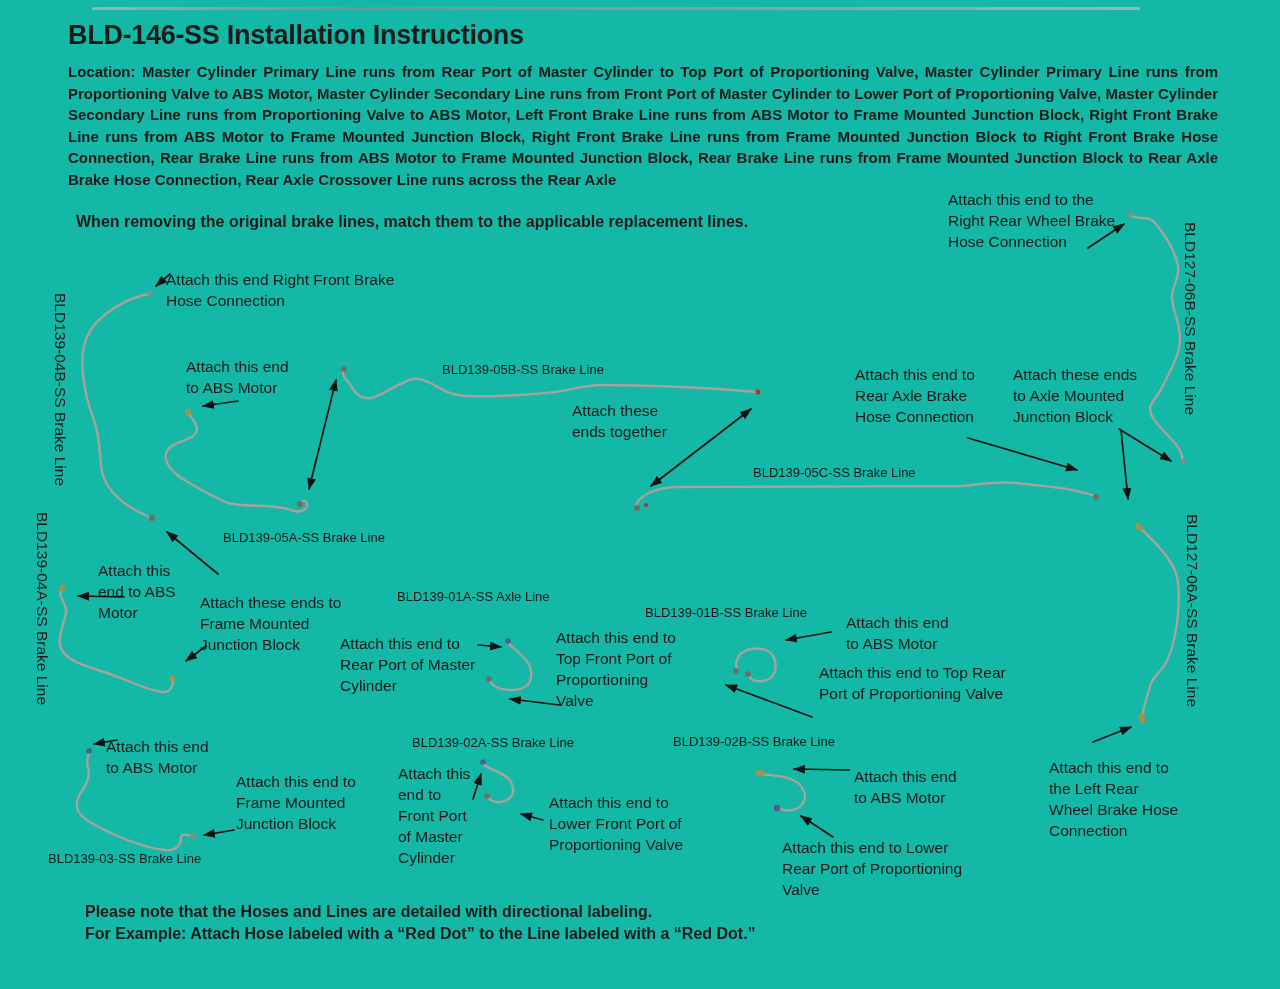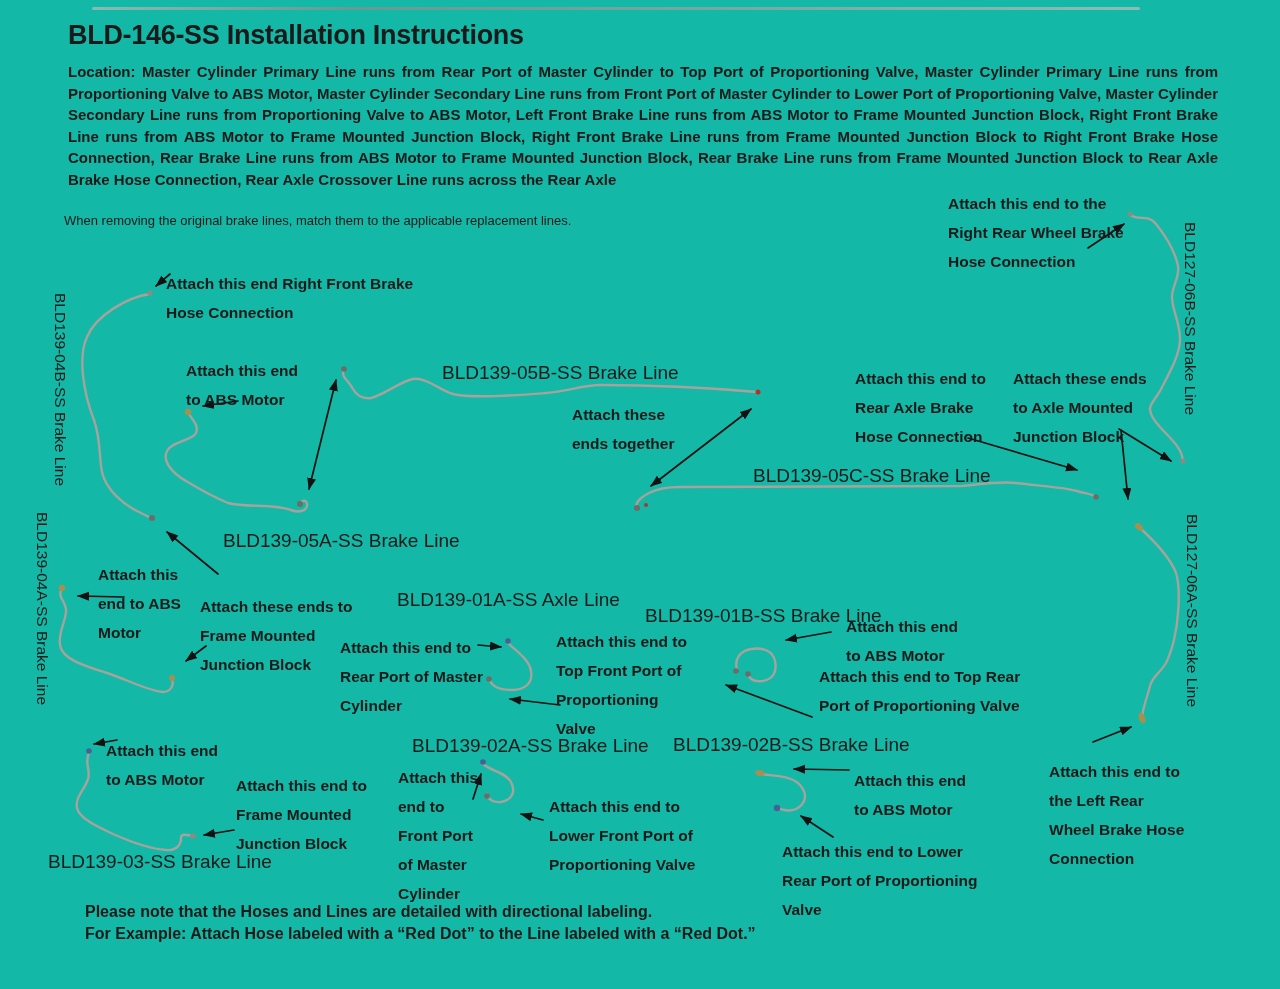--- a/index.html
+++ b/index.html
@@ -3,23 +3,23 @@
 <meta charset="utf-8">
 <style>
   html,body{margin:0;padding:0;background:#ffffff;}
   .page{position:relative;width:1280px;height:989px;background:#14b8a6;overflow:hidden;
         font-family:"Liberation Sans","DejaVu Sans",sans-serif;color:#1a1a1a;}
   .top-rule{position:absolute;left:92px;top:7px;width:1048px;height:3px;border-radius:2px;
         background:linear-gradient(to right,#c2beb9,#908c87 25%,#a7a39e 60%,#c6c2bd);opacity:.65;}
   .title{position:absolute;left:68px;top:20px;margin:0;font-size:27px;font-weight:bold;letter-spacing:-.3px;}
   .para{position:absolute;left:68px;top:61px;width:1150px;margin:0;font-size:15px;font-weight:bold;
         line-height:21.6px;text-align:justify;}
-  .removal{position:absolute;left:64px;top:213px;margin:0;font-size:13px;font-weight:normal;}
-  .lbl{position:absolute;font-size:15.5px;line-height:29px;white-space:pre-line;font-weight:bold;}
-  .plbl{position:absolute;font-size:19px;white-space:nowrap;}
+  .removal{position:absolute;left:76px;top:213px;margin:0;font-size:16px;font-weight:bold;}
+  .lbl{position:absolute;font-size:15.5px;line-height:21px;white-space:pre-line;}
+  .plbl{position:absolute;font-size:13px;white-space:nowrap;}
   .vlbl{position:absolute;font-size:15.5px;writing-mode:vertical-rl;white-space:nowrap;}
   .footer{position:absolute;left:85px;top:901px;margin:0;font-size:16px;font-weight:bold;line-height:22px;white-space:pre-line;}
   svg.art{position:absolute;left:0;top:0;width:1280px;height:989px;}
   .tube{fill:none;stroke-width:2.4;stroke-linecap:round;stroke-linejoin:round;}
   .arrow{fill:none;stroke-width:1.7;stroke-linecap:round;}
 </style>
 </head>
 <body>
 
 <div class="page">

